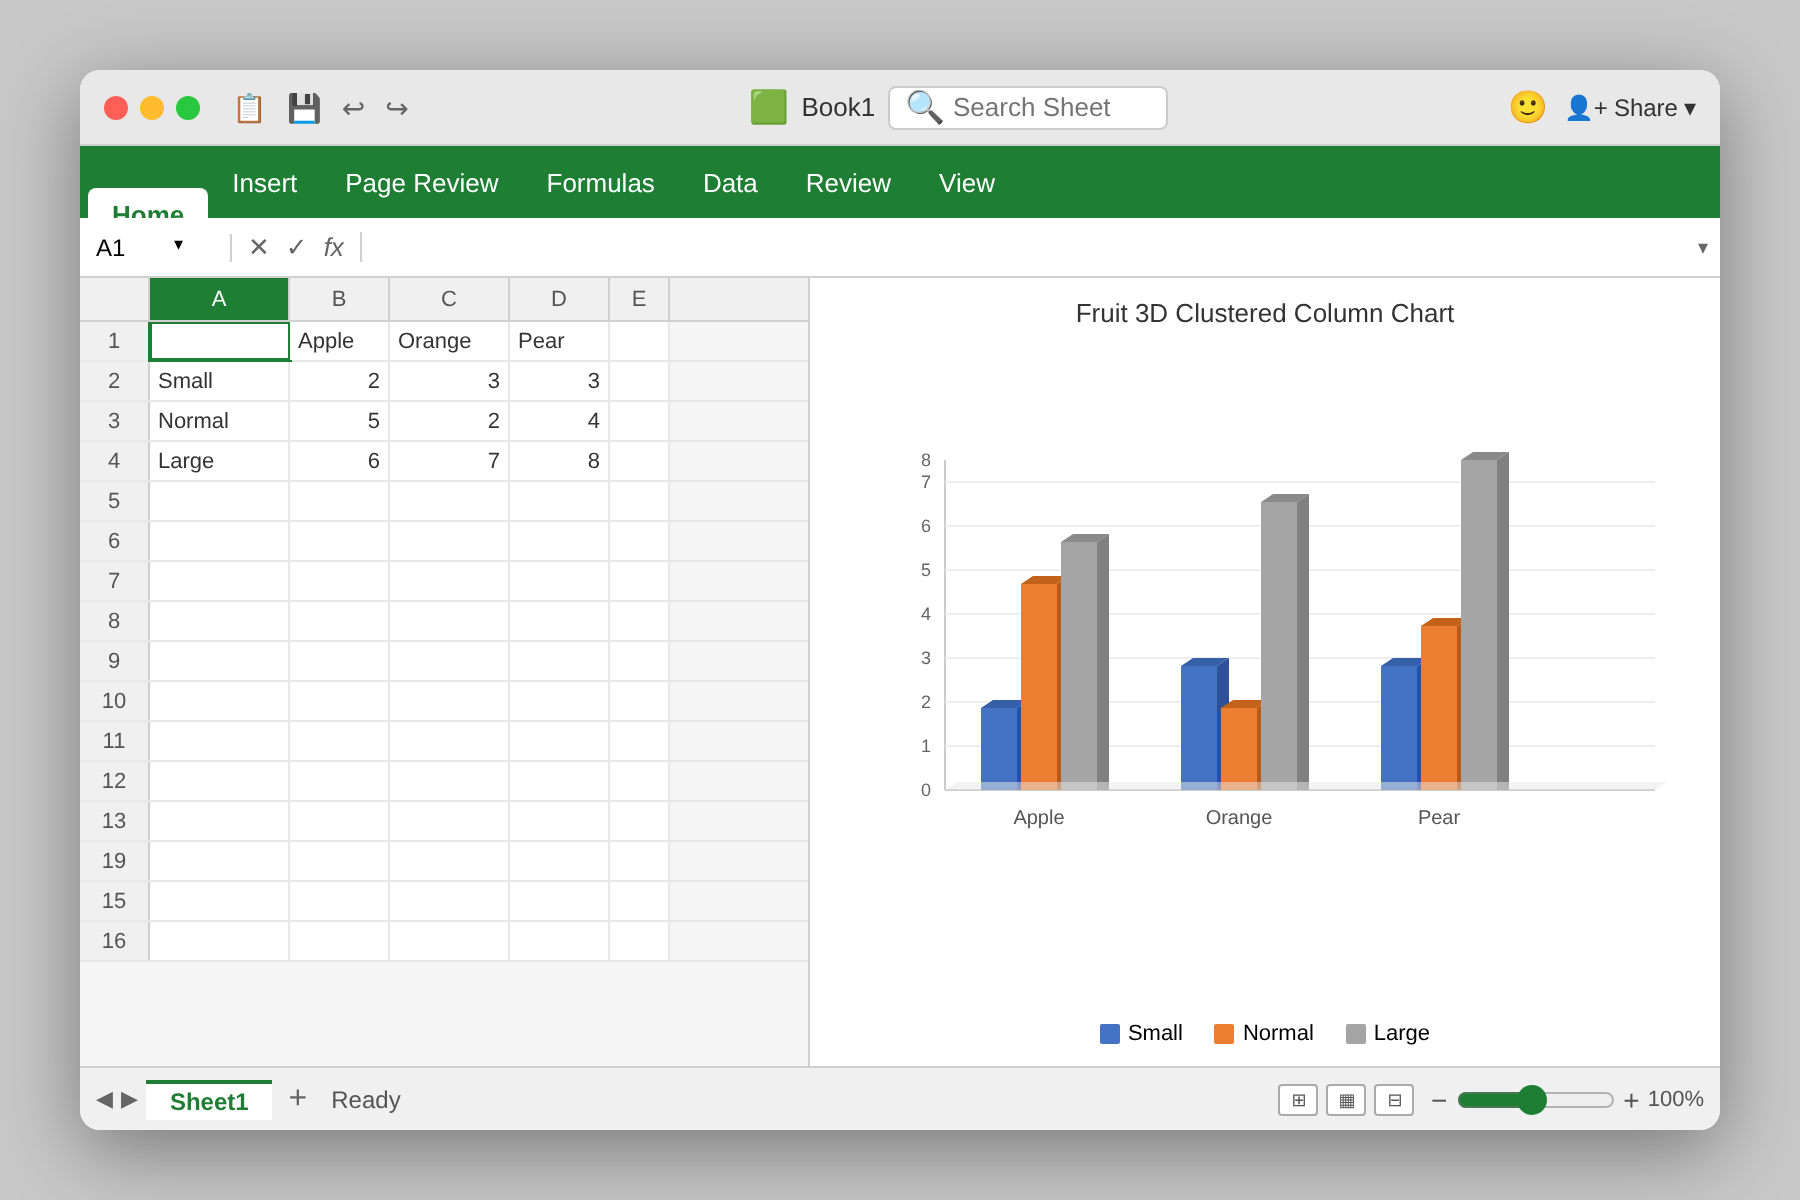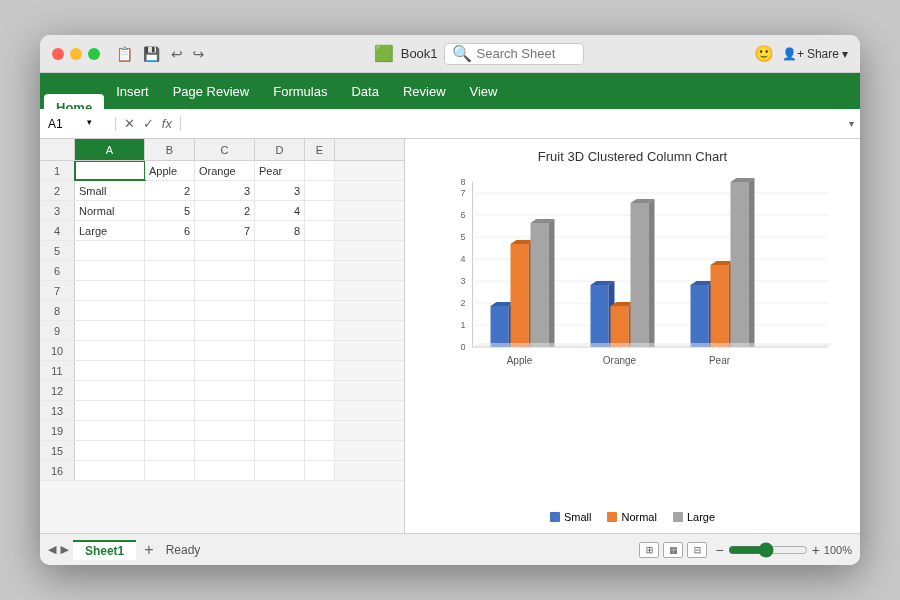--- a/index.html
+++ b/index.html
@@ -154,20 +154,21 @@
       border-right: 1px solid #d0d0d0;
       overflow: hidden;
     }
     .chart-section {
       flex: 1;
       background: white;
       padding: 10px;
       display: flex;
       flex-direction: column;
       align-items: center;
+      gap: 48px;
     }
     .chart-title {
       font-size: 13px;
       font-weight: 500;
       color: #333;
       margin-bottom: 8px;
       text-align: center;
     }
     .chart-area {
       width: 100%;

